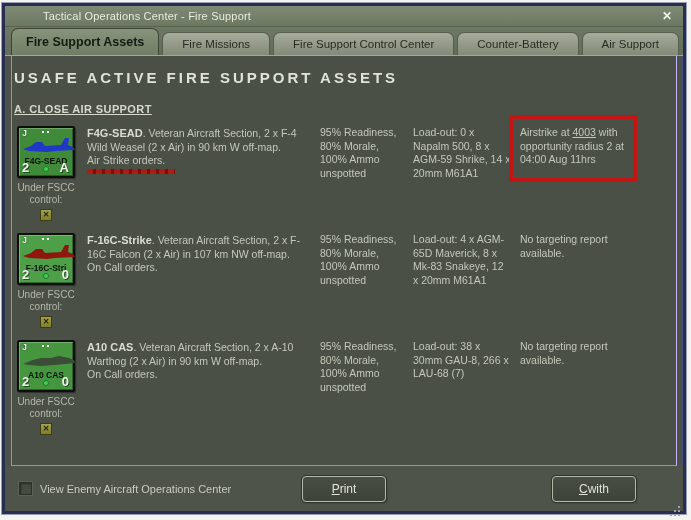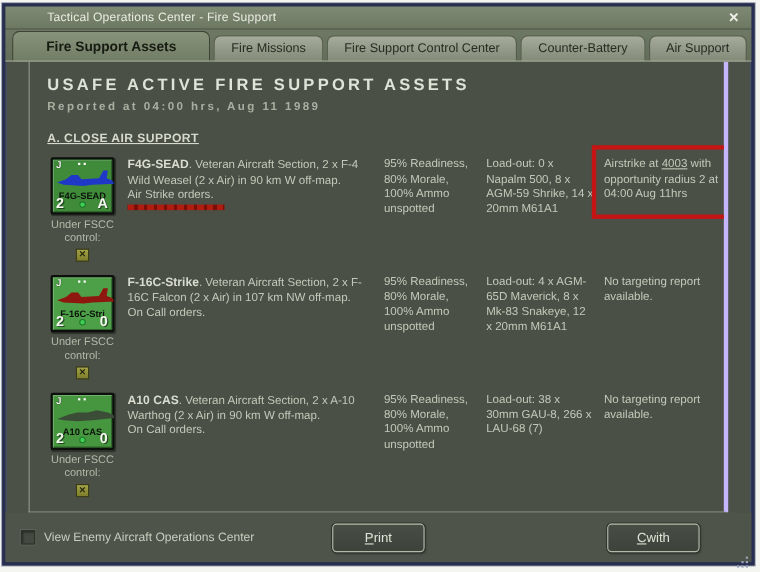--- a/index.html
+++ b/index.html
@@ -39,35 +39,35 @@
     background: linear-gradient(#a6ab9b, #828977);
     border: 1px solid #565d4c; border-bottom: none;
     border-radius: 7px 7px 0 0;
     color: #272c22; font-size: 11.5px;
     padding: 5px 8px 6px; text-align: center;
     white-space: nowrap; flex: 1 1 auto;
   }
   .tab.active {
     background: linear-gradient(#87937a, #707c63);
     color: #161b12; font-weight: bold; font-size: 12.5px;
-    padding: 6px 30px 7px;
+    padding: 6px 14px 7px;
     border-color: #3d4435;
     flex: 0 0 auto;
   }
   .tabbar::after {
     content: ""; position: absolute; left: 0; right: 0; bottom: 0; height: 1px;
     background: #a2a896;
   }
   
   .panel {
-    flex: 1; margin: 0 21px;
+    flex: 1; margin: 0 6px;
     background: #4a5045;
-    border-left: 1px solid #959b8a; border-right: 4px solid #c4b5fd;
+    border-left: 1px solid #959b8a; border-right: 1px solid #c4b5fd;
     border-bottom: 1px solid #959b8a;
-    padding: 13px 16px 0 16px;
+    padding: 13px 16px 0 2px;
     overflow: hidden;
   }
   .report-title { font-size: 15px; font-weight: bold; letter-spacing: 3px; color: #e0e3d7; }
   .report-sub { font-size: 10.5px; font-weight: bold; letter-spacing: 2.2px; color: #a9aea0; margin-top: 5px; }
   .section-heading {
     margin-top: 17px; font-size: 11px; font-weight: bold;
     color: #d6d9cc; text-decoration: underline; letter-spacing: .4px;
   }
   
   .asset-row {
@@ -180,21 +180,20 @@
   <div class="tabbar">
     <div class="tab active">Fire Support Assets</div>
     <div class="tab">Fire Missions</div>
     <div class="tab">Fire Support Control Center</div>
     <div class="tab">Counter-Battery</div>
     <div class="tab">Air Support</div>
   </div>
 
   <div class="panel">
     <div class="report-title">USAFE ACTIVE FIRE SUPPORT ASSETS</div>
-    <div class="report-sub">Reported at 04:00 hrs, Aug 11 1989</div>
     <div class="section-heading">A. CLOSE AIR SUPPORT</div>
 
     <div class="asset-row">
       <div class="icon-col cell">
         <div class="counter" style="background-color: rgb(63, 139, 58);">
           <span class="corner-letter">J</span>
           <span class="dots"></span>
           <svg class="jet" viewBox="0 0 56 20" preserveAspectRatio="none">
             <path d="M2 12 L10 9 L15 5 L21 5 L24 9 L40 8 L44 1 L48 1 L47 8 L52 10 L54 13 L34 14 L26 15 L8 14 Z" style="fill: rgb(32, 56, 200);"></path>
           </svg>

